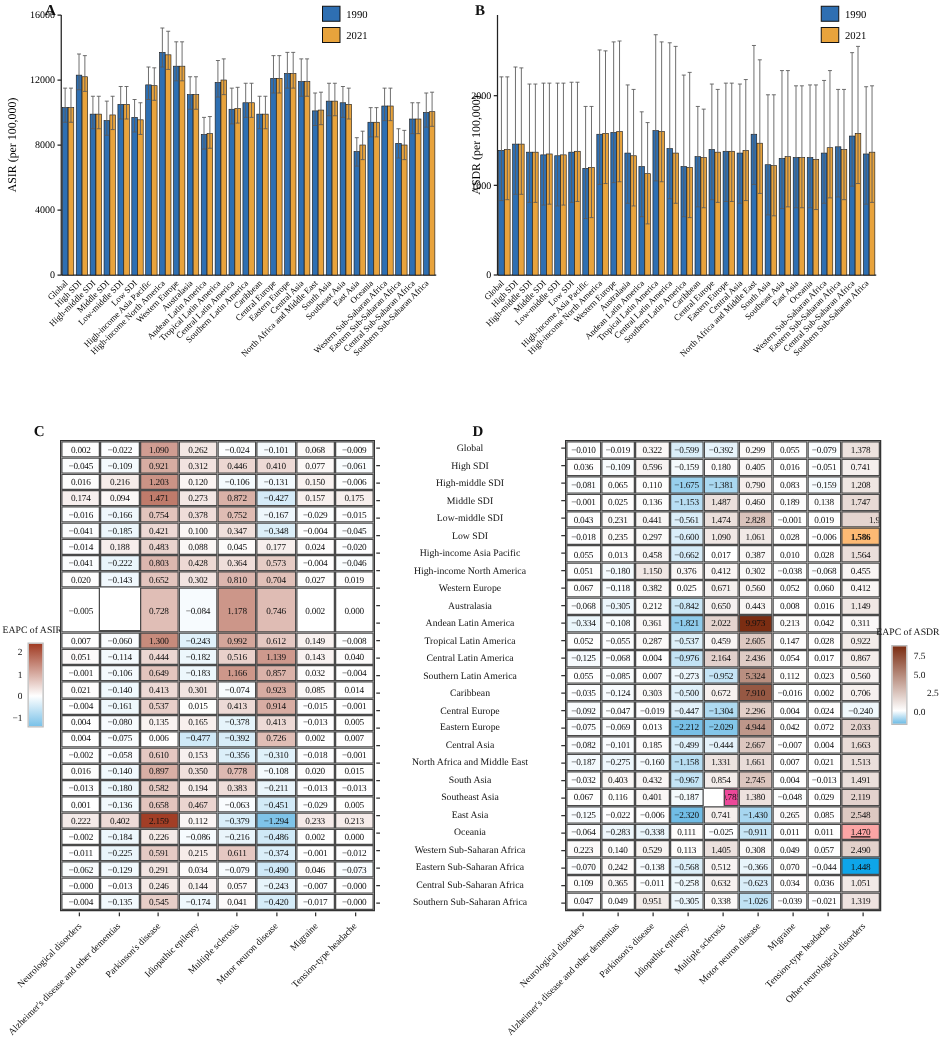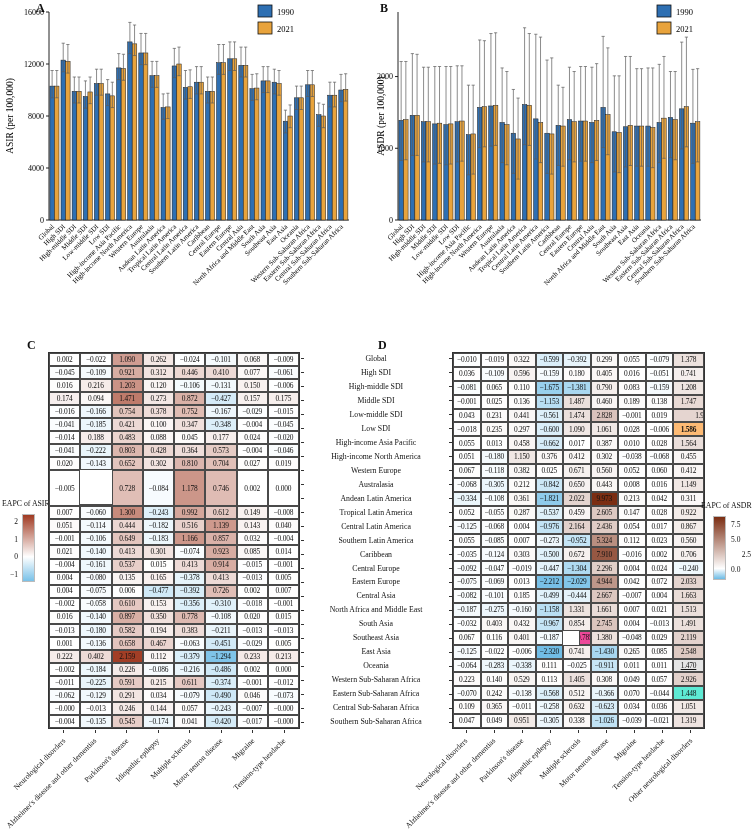--- a/index.html
+++ b/index.html
@@ -1019,39 +1019,39 @@
       <div class="hcell" style="background: rgb(254, 253, 253);">0.085</div>
       <div class="hcell" style="background: rgb(221, 201, 194);">2.548</div>
       <div class="hcell" style="background: rgb(251, 253, 254);">−0.064</div>
       <div class="hcell" style="background: rgb(238, 247, 252);">−0.283</div>
       <div class="hcell" style="background: rgb(234, 245, 251);">−0.338</div>
       <div class="hcell" style="background: rgb(254, 253, 252);">0.111</div>
       <div class="hcell" style="background: rgb(253, 254, 255);">−0.025</div>
       <div class="hcell" style="background: rgb(199, 229, 245);">−0.911</div>
       <div class="hcell" style="background: rgb(255, 255, 255);">0.011</div>
       <div class="hcell" style="background: rgb(255, 255, 255);">0.011</div>
-      <div class="hcell" style="background: #e5e5e5; text-decoration: underline;">1.470</div>
+      <div class="hcell" style="background: #fca5a5; text-decoration: underline;">1.470</div>
       <div class="hcell" style="background: rgb(252, 250, 250);">0.223</div>
       <div class="hcell" style="background: rgb(253, 252, 252);">0.140</div>
       <div class="hcell" style="background: rgb(248, 244, 242);">0.529</div>
       <div class="hcell" style="background: rgb(254, 253, 252);">0.113</div>
       <div class="hcell" style="background: rgb(236, 225, 222);">1.405</div>
       <div class="hcell" style="background: rgb(251, 249, 248);">0.308</div>
       <div class="hcell" style="background: rgb(254, 254, 254);">0.049</div>
       <div class="hcell" style="background: rgb(254, 254, 254);">0.057</div>
-      <div class="hcell" style="background: rgb(226, 209, 203);">2.926</div>
+      <div class="hcell" style="background: rgb(226, 209, 203);">2.490</div>
       <div class="hcell" style="background: rgb(251, 253, 254);">−0.070</div>
       <div class="hcell" style="background: rgb(252, 250, 249);">0.242</div>
       <div class="hcell" style="background: rgb(247, 251, 254);">−0.138</div>
       <div class="hcell" style="background: rgb(220, 239, 249);">−0.568</div>
       <div class="hcell" style="background: rgb(248, 244, 243);">0.512</div>
       <div class="hcell" style="background: rgb(233, 245, 251);">−0.366</div>
       <div class="hcell" style="background: rgb(254, 254, 253);">0.070</div>
       <div class="hcell" style="background: rgb(252, 254, 255);">−0.044</div>
-      <div class="hcell" style="background: #5eead4;">1.448</div>
+      <div class="hcell" style="background: #0ea5e9;">1.448</div>
       <div class="hcell" style="background: rgb(254, 253, 252);">0.109</div>
       <div class="hcell" style="background: rgb(250, 247, 246);">0.365</div>
       <div class="hcell" style="background: rgb(254, 255, 255);">−0.011</div>
       <div class="hcell" style="background: rgb(239, 248, 252);">−0.258</div>
       <div class="hcell" style="background: rgb(247, 242, 240);">0.632</div>
       <div class="hcell" style="background: rgb(217, 237, 248);">−0.623</div>
       <div class="hcell" style="background: rgb(255, 254, 254);">0.034</div>
       <div class="hcell" style="background: rgb(255, 254, 254);">0.036</div>
       <div class="hcell" style="background: rgb(241, 233, 230);">1.051</div>
       <div class="hcell" style="background: rgb(254, 254, 254);">0.047</div>

